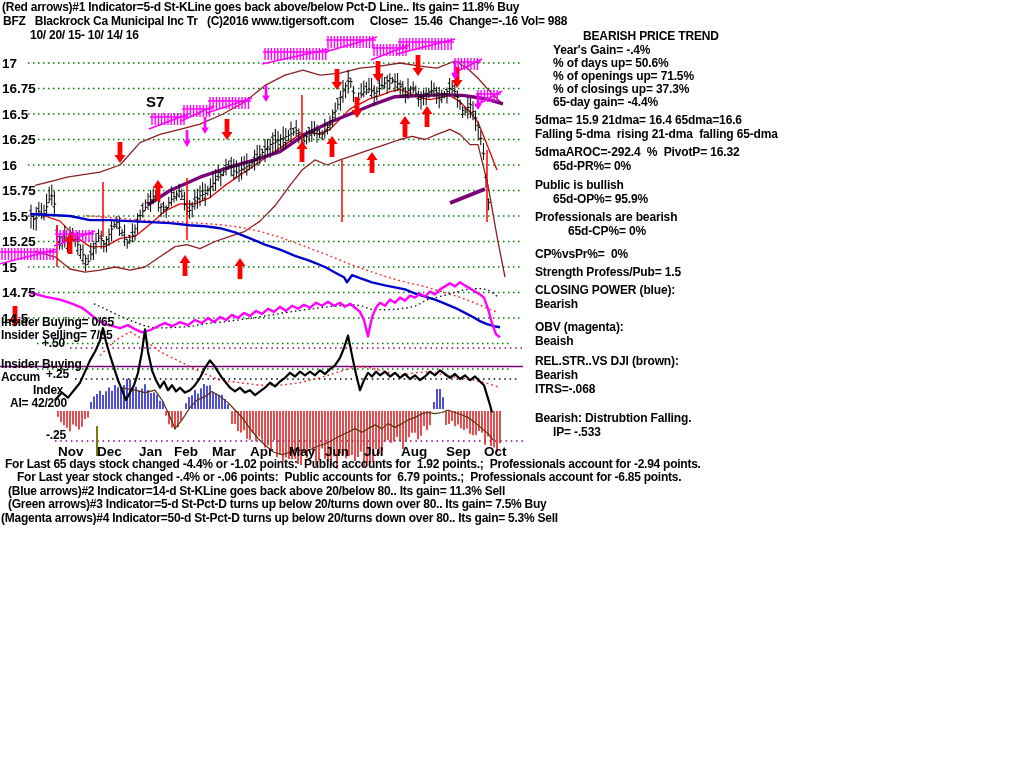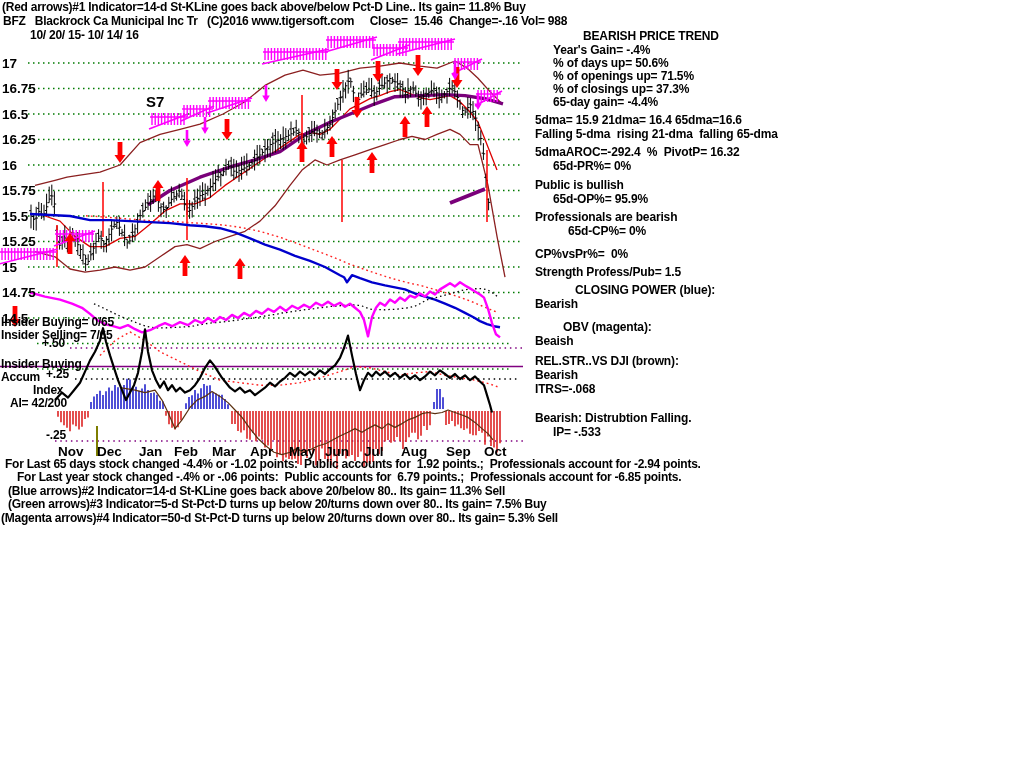--- a/index.html
+++ b/index.html
@@ -8,21 +8,21 @@
   .tl{position:absolute;white-space:pre;font-size:12px;letter-spacing:-0.25px;line-height:13px;}
   .pl{position:absolute;white-space:pre;font-size:12px;letter-spacing:-0.15px;line-height:13px;}
   .cl{position:absolute;white-space:pre;font-size:12px;letter-spacing:-0.2px;line-height:13px;}
   .cl.big{font-size:15px;letter-spacing:0;}
   #chart-svg{position:absolute;left:0;top:0;}
   svg text{font-family:"Liberation Sans",sans-serif;font-weight:bold;fill:#000;}
 </style>
 </head>
 <body>
 
-<div class="tl" style="left:2px;top:1px">(Red arrows)#1 Indicator=14-d St-KLine goes back above/below Pct-D Line.. Its gain= 11.8% Buy</div>
+<div class="tl" style="left:2px;top:1px">(Red arrows)#1 Indicator=5-d St-KLine goes back above/below Pct-D Line.. Its gain= 11.8% Buy</div>
 <div class="tl" style="left:3px;top:15px">BFZ   Blackrock Ca Municipal Inc Tr   (C)2016 www.tigersoft.com     Close=  15.46  Change=-.16 Vol= 988</div>
 <div class="tl" style="left:30px;top:29px">10/ 20/ 15- 10/ 14/ 16</div>
 
 <svg id="chart-svg" width="1024" height="560" viewBox="0 0 1024 560">
     <g>
       <line x1="28" y1="63" x2="523" y2="63" stroke="#007a00" stroke-width="1.4" fill="none" stroke-dasharray="1.5 3.5"></line>
       <line x1="28" y1="88.5" x2="523" y2="88.5" stroke="#007a00" stroke-width="1.4" fill="none" stroke-dasharray="1.5 3.5"></line>
       <line x1="28" y1="114" x2="523" y2="114" stroke="#007a00" stroke-width="1.4" fill="none" stroke-dasharray="1.5 3.5"></line>
       <line x1="28" y1="139.5" x2="523" y2="139.5" stroke="#007a00" stroke-width="1.4" fill="none" stroke-dasharray="1.5 3.5"></line>
       <line x1="28" y1="165" x2="523" y2="165" stroke="#007a00" stroke-width="1.4" fill="none" stroke-dasharray="1.5 3.5"></line>
@@ -457,23 +457,23 @@
     <div class="pl" style="left: 535px; top: 114px;">5dma= 15.9 21dma= 16.4 65dma=16.6</div>
     <div class="pl" style="left: 535px; top: 128px;">Falling 5-dma  rising 21-dma  falling 65-dma</div>
     <div class="pl" style="left: 535px; top: 146px;">5dmaAROC=-292.4  %  PivotP= 16.32</div>
     <div class="pl" style="left: 553px; top: 160px;">65d-PR%= 0%</div>
     <div class="pl" style="left: 535px; top: 179px;">Public is bullish</div>
     <div class="pl" style="left: 553px; top: 193px;">65d-OP%= 95.9%</div>
     <div class="pl" style="left: 535px; top: 211px;">Professionals are bearish</div>
     <div class="pl" style="left: 568px; top: 225px;">65d-CP%= 0%</div>
     <div class="pl" style="left: 535px; top: 248px;">CP%vsPr%=  0%</div>
     <div class="pl" style="left: 535px; top: 266px;">Strength Profess/Pub= 1.5</div>
-    <div class="pl" style="left: 535px; top: 284px; margin-left: 40px;">CLOSING POWER (blue):</div>
+    <div class="pl" style="left: 535px; top: 284px;">CLOSING POWER (blue):</div>
     <div class="pl" style="left: 535px; top: 298px;">Bearish</div>
-    <div class="pl" style="left: 535px; top: 321px; margin-left: 28px;">OBV (magenta):</div>
+    <div class="pl" style="left: 535px; top: 321px;">OBV (magenta):</div>
     <div class="pl" style="left: 535px; top: 335px;">Beaish</div>
     <div class="pl" style="left: 535px; top: 355px;">REL.STR..VS DJI (brown):</div>
     <div class="pl" style="left: 535px; top: 369px;">Bearish</div>
     <div class="pl" style="left: 535px; top: 383px;">ITRS=-.068</div>
     <div class="pl" style="left: 535px; top: 412px;">Bearish: Distrubtion Falling.</div>
     <div class="pl" style="left: 553px; top: 426px;">IP= -.533</div>
   </div>
 <div id="footer-lines">
     <div class="tl" style="left: 5px; top: 458px;">For Last 65 days stock changed -4.4% or -1.02 points:  Public accounts for  1.92 points.;  Professionals account for -2.94 points.</div>
     <div class="tl" style="left: 5px; top: 471px; padding-left: 12px;">For Last year stock changed -.4% or -.06 points:  Public accounts for  6.79 points.;  Professionals account for -6.85 points.</div>

